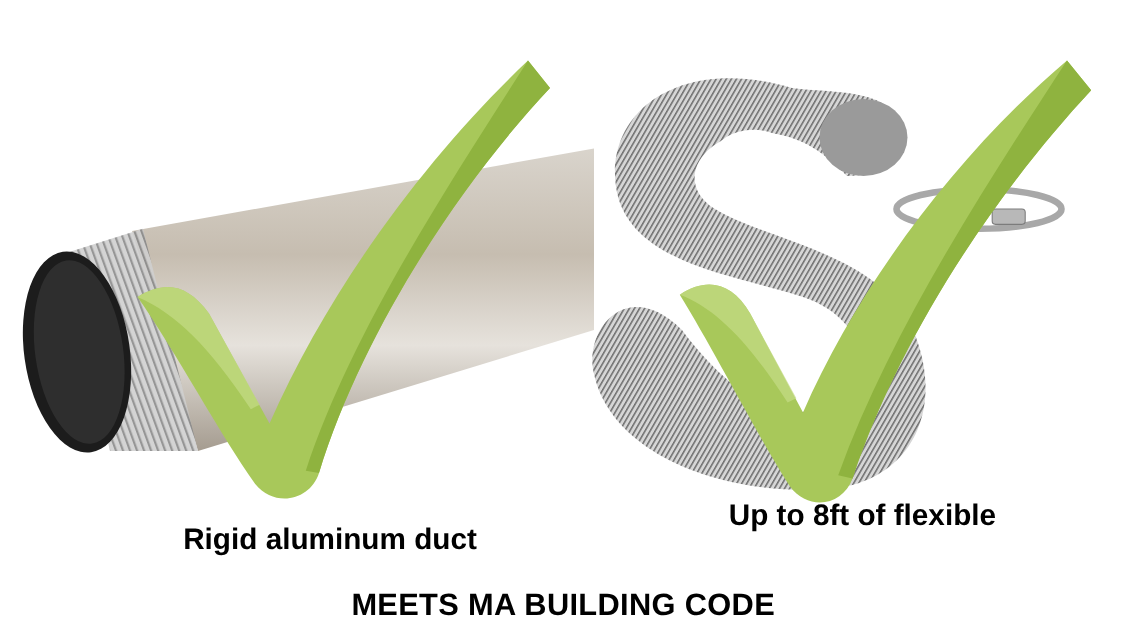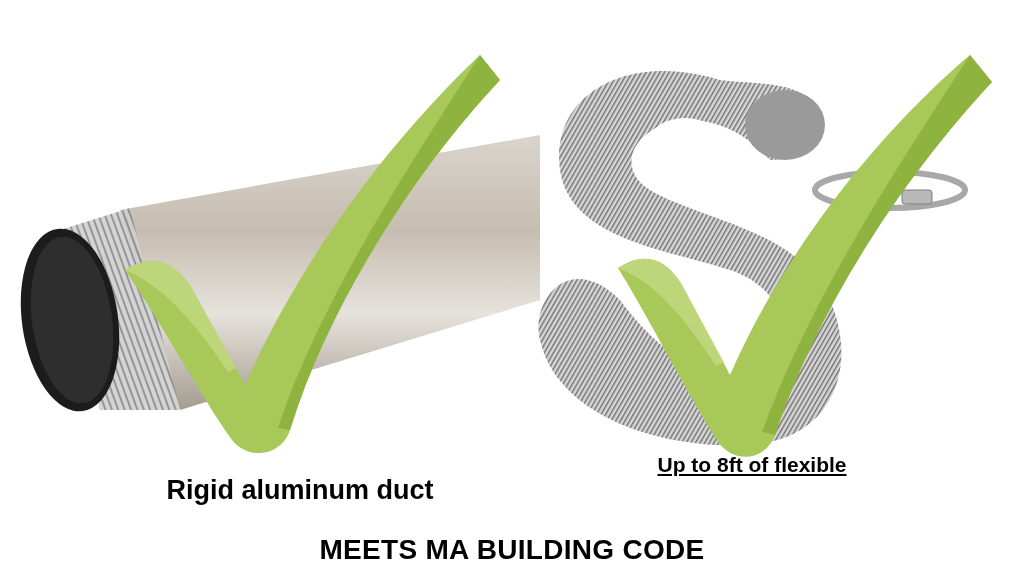--- a/index.html
+++ b/index.html
@@ -5,21 +5,21 @@
     html, body { margin: 0; padding: 0; background: #ffffff; }
     body { width: 1024px; height: 577px; position: relative; overflow: hidden;
            font-family: "Liberation Sans", "DejaVu Sans", sans-serif; }
     .scene { position: absolute; left: 0; top: 0; width: 1024px; height: 576px; }
     .panel { position: absolute; }
     .panel-left { left: 0; top: 0; width: 540px; height: 470px; }
     .panel-right { left: 530px; top: 40px; width: 494px; height: 420px; }
     svg { display: block; }
     .caption { position: absolute; font-weight: 700; color: #000; text-align: center; line-height: 1.25; }
     .cap-left { left: 150px; top: 474px; width: 300px; font-size: 27px; }
-    .cap-right { left: 592px; top: 452px; width: 320px; font-size: 21px; text-decoration: underline; }
+    .cap-right { left: 624px; top: 452px; width: 320px; font-size: 27px; }
     .cap-bottom { left: 262px; top: 532px; width: 500px; font-size: 28px; letter-spacing: 0.3px; }
   </style>
 </head>
 <body>
 
 <div class="scene">
 
   <div class="panel panel-left">
     <svg width="540" height="470" viewBox="0 0 540 470">
       <defs>

